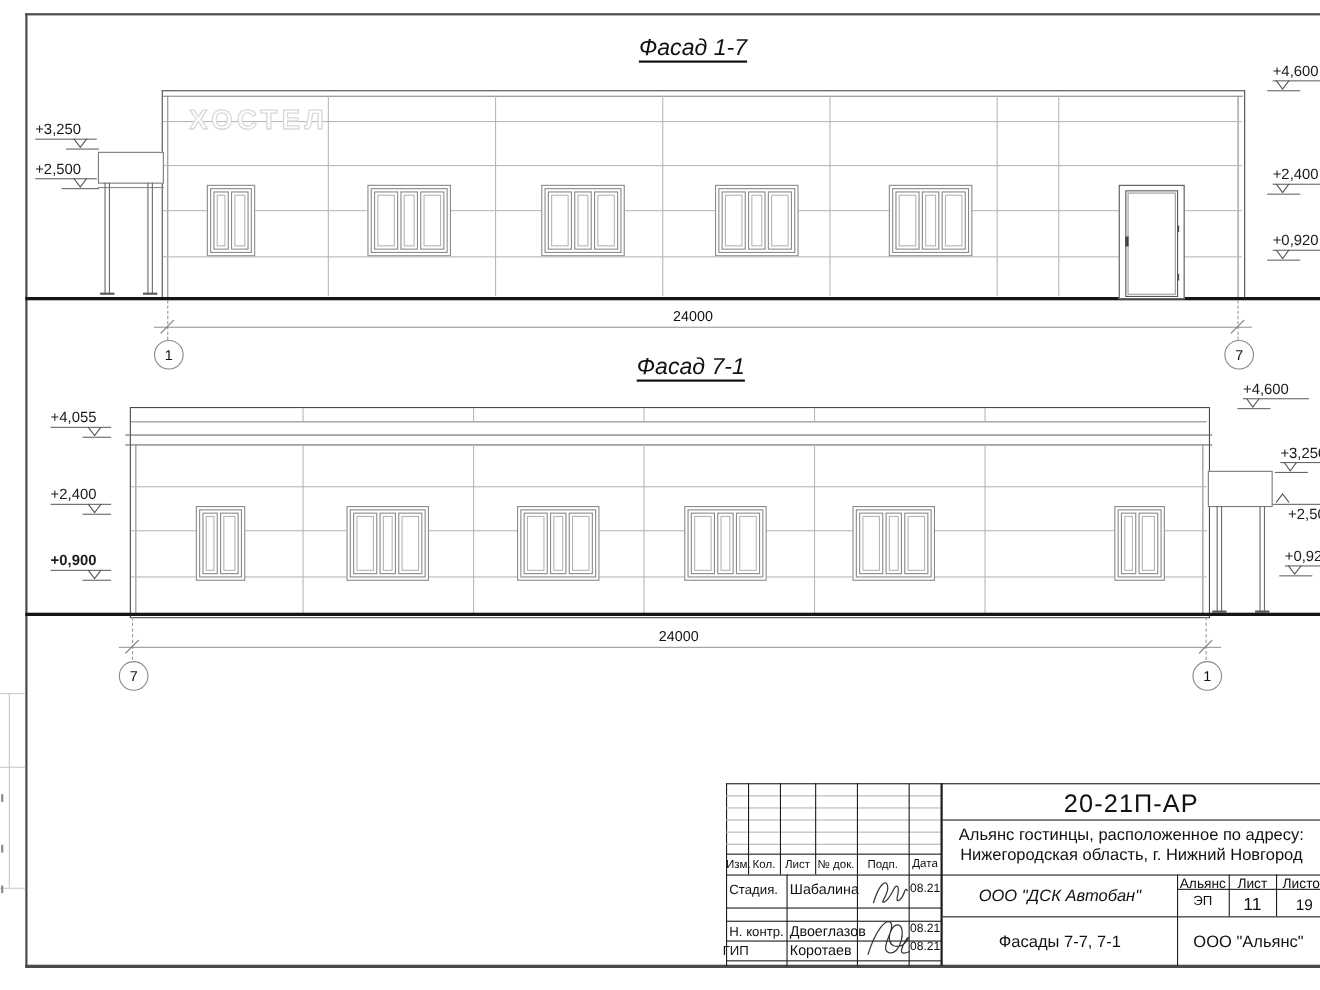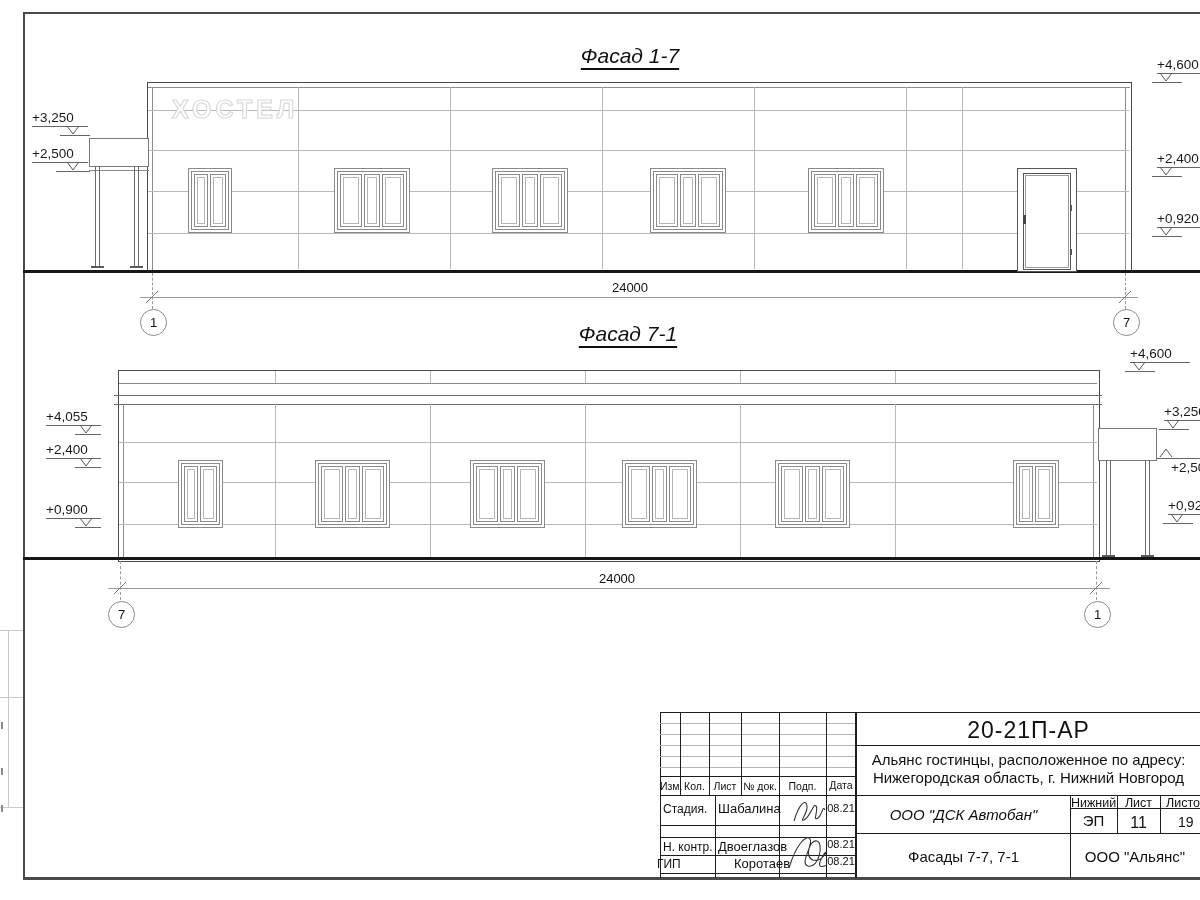--- a/index.html
+++ b/index.html
@@ -68,21 +68,21 @@
   <div class="frame" style="left:23px; top:877px; width:1177px; height:3px;"></div>
 
   <div class="marginline" style="left:0; top:630px; width:23px; height:1px;"></div>
   <div class="marginline" style="left:0; top:697px; width:23px; height:1px;"></div>
   <div class="marginline" style="left:0; top:807px; width:23px; height:1px;"></div>
   <div class="marginline" style="left:8px; top:630px; width:1px; height:177px;"></div>
   <div class="marginline" style="left:1px; top:722px; width:2px; height:7px; background:#8a8a8a;"></div>
   <div class="marginline" style="left:1px; top:768px; width:2px; height:7px; background:#8a8a8a;"></div>
   <div class="marginline" style="left:1px; top:805px; width:2px; height:7px; background:#8a8a8a;"></div>
 
-  <div class="ftitle" style="left:555px; top:32px; width:150px;margin-top:12px;">Фасад 1-7</div>
+  <div class="ftitle" style="left:555px; top:32px; width:150px;">Фасад 1-7</div>
 
   <div class="bld" style="left:147px; top:82px; width:983px; height:188px;"></div>
   <div class="vl mid" style="left:152px; top:87px; height:183px;"></div>
   <div class="vl mid" style="left:1125px; top:87px; height:183px;"></div>
   <div class="hl mid" style="left:148px; top:87px; width:982px;"></div>
 
   <div class="hl" style="left:148px; top:110px; width:981px;"></div>
   <div class="hl" style="left:148px; top:150px; width:981px;"></div>
   <div class="hl" style="left:148px; top:191px; width:981px;"></div>
   <div class="hl" style="left:148px; top:233px; width:981px;"></div>
@@ -256,35 +256,35 @@
     </div>
 
   <div class="slab" style="left:1098px; top:428px; width:57px; height:31px;"></div>
   <div class="post" style="left:1106px; top:460px; height:96px;"></div>
   <div class="post" style="left:1110px; top:460px; height:96px;"></div>
   <div class="post" style="left:1145px; top:460px; height:96px;"></div>
   <div class="post" style="left:1149px; top:460px; height:96px;"></div>
   <div class="postbase" style="left:1102px; top:555px; width:13px;"></div>
   <div class="postbase" style="left:1141px; top:555px; width:13px;"></div>
 
-  <div class="elev elev-left" style="left:46px; top:372px; width:55px;margin-top:37px;">
+  <div class="elev elev-left" style="left:46px; top:372px; width:55px;">
     <span class="lbl">+4,055</span>
     <svg class="ev" width="14" height="9" viewBox="0 0 14 9">
         <polyline points="1,0 7,8 13,0" fill="none" stroke="#555" stroke-width="1"></polyline>
       </svg>
     <div class="base" style="width:26px; right:0;"></div>
   </div>
   <div class="elev elev-left" style="left:46px; top:442px; width:55px;">
     <span class="lbl">+2,400</span>
     <svg class="ev" width="14" height="9" viewBox="0 0 14 9">
         <polyline points="1,0 7,8 13,0" fill="none" stroke="#555" stroke-width="1"></polyline>
       </svg>
     <div class="base" style="width:26px; right:0;"></div>
   </div>
-  <div class="elev elev-left" style="left:46px; top:502px; width:55px;">
+  <div class="elev elev-left" style="left:46px; top:502px; width:55px;font-weight:bold;">
     <span class="lbl">+0,900</span>
     <svg class="ev" width="14" height="9" viewBox="0 0 14 9">
         <polyline points="1,0 7,8 13,0" fill="none" stroke="#555" stroke-width="1"></polyline>
       </svg>
     <div class="base" style="width:26px; right:0;"></div>
   </div>
   <div class="elev elev-right" style="left:1130px; top:346px; width:60px;">
     <span class="lbl">+4,600</span>
     <svg class="ev" width="14" height="9" viewBox="0 0 14 9">
         <polyline points="1,0 7,8 13,0" fill="none" stroke="#555" stroke-width="1"></polyline>
@@ -374,30 +374,30 @@
     <div class="tbt ctr" style="left:779px; top:780px; width:47px; font-size:10.5px;">Подп.</div>
     <div class="tbt ctr" style="left:826px; top:779px; width:30px; font-size:10.5px;">Дата</div>
 
     <div class="tbt" style="left:663px; top:802px; font-size:12px;">Стадия.</div>
     <div class="tbt" style="left:718px; top:801px; font-size:13px;">Шабалина</div>
     <div class="tbt ctr" style="left:826px; top:802px; width:30px; font-size:11px;">08.21</div>
     <div class="tbt" style="left:663px; top:840px; font-size:12px;">Н. контр.</div>
     <div class="tbt" style="left:718px; top:839px; font-size:13px;">Двоеглазов</div>
     <div class="tbt ctr" style="left:826px; top:838px; width:30px; font-size:11px;">08.21</div>
     <div class="tbt" style="left:657px; top:857px; font-size:12px;">ГИП</div>
-    <div class="tbt" style="left:718px; top:856px; font-size:13px;margin-left:16px;">Коротаев</div>
+    <div class="tbt" style="left:718px; top:856px; font-size:13px;">Коротаев</div>
     <div class="tbt ctr" style="left:826px; top:855px; width:30px; font-size:11px;">08.21</div>
 
     <div class="tbt ctr" style="left:857px; top:717px; width:343px; font-size:23px; letter-spacing:1px;">20-21П-АР</div>
     <div class="tbt ctr" style="left:857px; top:751px; width:343px; font-size:15px;">Альянс гостинцы, расположенное по адресу:</div>
     <div class="tbt ctr" style="left:857px; top:769px; width:343px; font-size:15px;">Нижегородская область, г. Нижний Новгород</div>
     <div class="tbt ctr" style="left:857px; top:806px; width:213px; font-size:15px; font-style:italic;">ООО "ДСК Автобан"</div>
-    <div class="tbt ctr" style="left:1070px; top:796px; width:47px; font-size:12.5px;">Нижний</div>
+    <div class="tbt ctr" style="left:1070px; top:796px; width:47px; font-size:12.5px;">Альянс</div>
     <div class="tbt ctr" style="left:1117px; top:796px; width:43px; font-size:12.5px;">Лист</div>
     <div class="tbt" style="left:1166px; top:796px; font-size:12.5px;">Листов</div>
-    <div class="tbt ctr" style="left:1070px; top:812px; width:47px; font-size:15px;">ЭП</div>
+    <div class="tbt ctr" style="left:1070px; top:812px; width:47px; font-size:12px;">ЭП</div>
     <div class="tbt ctr" style="left:1117px; top:814px; width:43px; font-size:16px;">11</div>
     <div class="tbt" style="left:1178px; top:814px; font-size:14px;">19</div>
     <div class="tbt ctr" style="left:857px; top:848px; width:213px; font-size:15px;">Фасады 7-7, 7-1</div>
     <div class="tbt ctr" style="left:1070px; top:848px; width:130px; font-size:15px;">ООО "Альянс"</div>
   </div>
 
 </div>
 
 </body></html>

